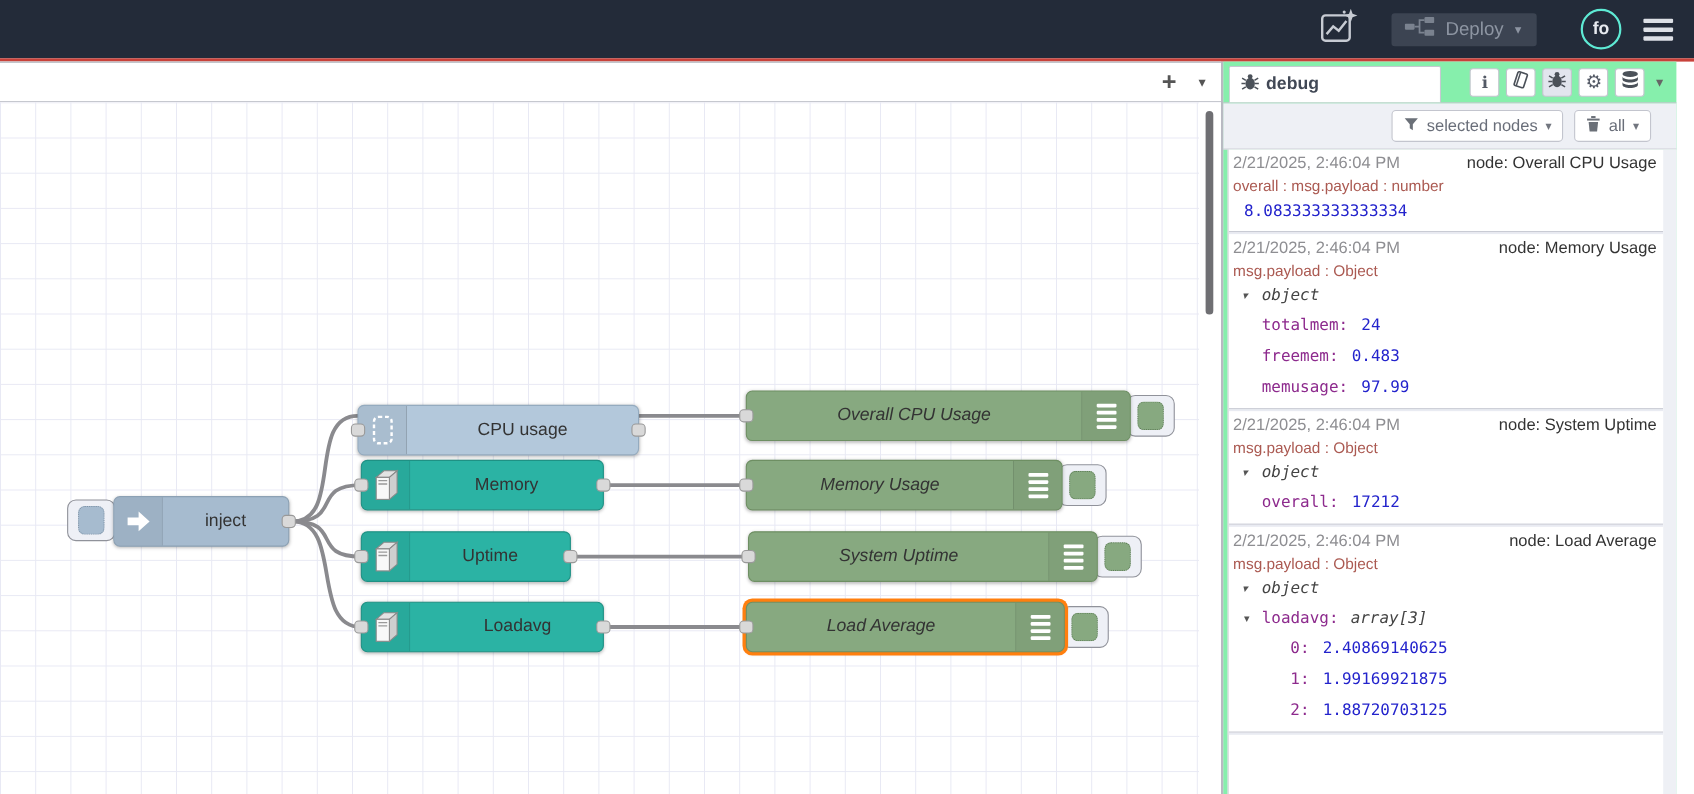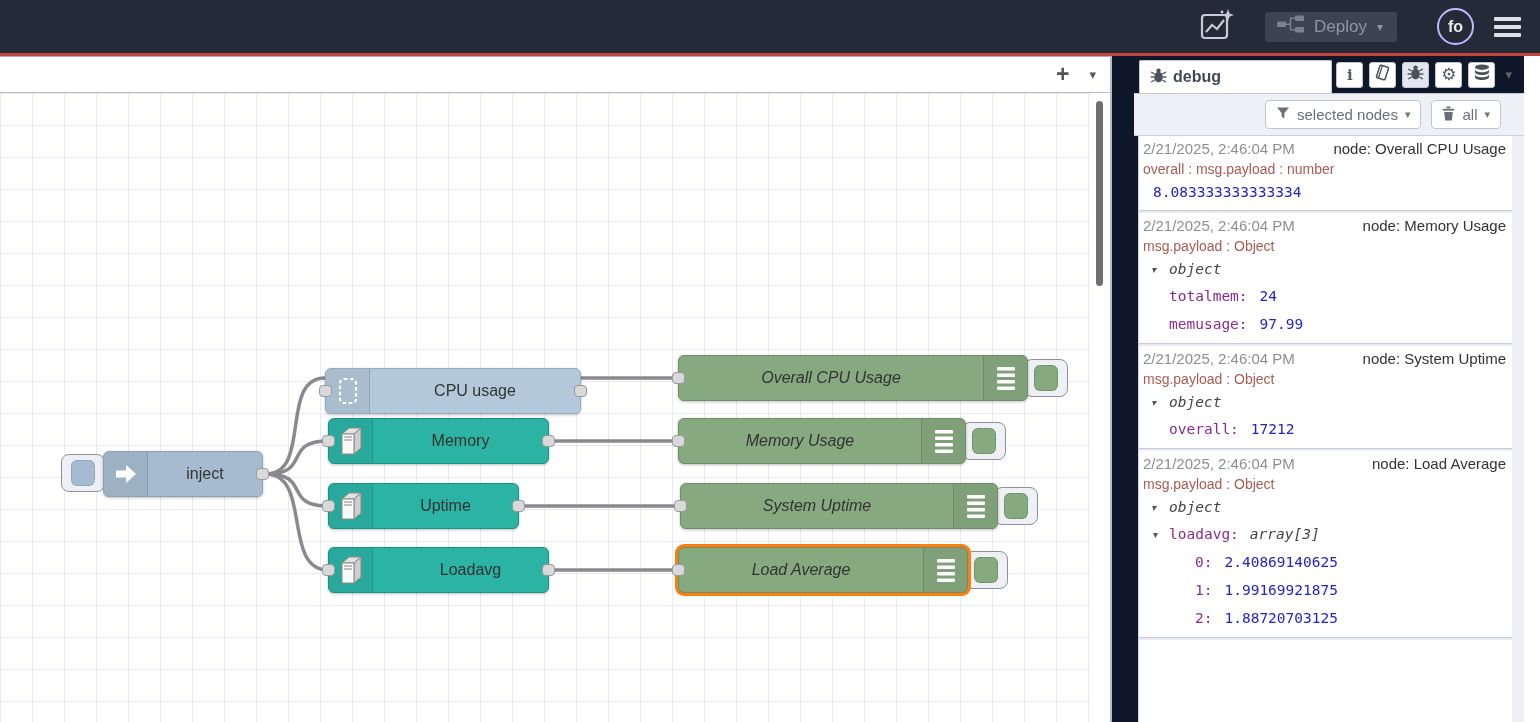--- a/index.html
+++ b/index.html
@@ -7,21 +7,21 @@
               font-family:"Liberation Sans", sans-serif; }
 
   
   .header { height:53px; background:#232b39; display:flex; align-items:center;
             justify-content:flex-end; padding-right:19px; }
   .hdr-iconbtn { display:flex; align-items:center; justify-content:center; cursor:pointer; }
   .deploy-btn { margin-left:30px; height:30px; background:#3c4452; border-radius:3px;
                 display:flex; align-items:center; gap:10px; padding:0 14px 0 12px;
                 color:#8d95a2; font-size:17px; }
   .deploy-caret { font-size:12px; color:#8d95a2; }
-  .avatar { margin-left:40px; width:37px; height:37px; border:2px solid #c4b5fd;
+  .avatar { margin-left:40px; width:37px; height:37px; border:2px solid #5eead4;
             border-radius:50%; color:#e8ebf0; font-size:16px; font-weight:bold;
             display:flex; align-items:center; justify-content:center; }
   .menu-btn { margin-left:20px; display:flex; flex-direction:column; gap:4px; }
   .menu-btn span { width:27px; height:4px; background:#dde0e6; border-radius:1px; }
   .redline { height:3px; background:#c8413a; }
 
   
   .main { display:flex; height:666px; }
 
   
@@ -68,21 +68,21 @@
   .port.out { right:-7px; }
 
   .side-btn { position:absolute; width:44px; height:38px; background:#eef0f6;
               border:1px solid #90929a; border-radius:8px; z-index:1;
               display:flex; align-items:center; justify-content:center; cursor:pointer; }
   .side-btn .sq { width:24px; height:26px; border-radius:6px; }
   .sq-green { background:#87a980; border:1px dotted #5e7d57; }
   .sq-blue  { background:#a6bbcf; border:1px dotted #7d92a6; }
 
   
-  .sidebar { width:412px; background:#0f172a; display:flex; flex-direction:column;padding-left:22px; }
+  .sidebar { width:412px; background:#86efac; display:flex; flex-direction:column; }
   .sb-tabs { height:38px; display:flex; align-items:stretch;
              border-bottom:1px solid #c6c8d1; padding-left:5px; }
   .sb-tab { margin-top:4px; width:193px; background:#fff; border:1px solid #c6c8d1;
             border-bottom:none; border-radius:2px 2px 0 0; display:flex; align-items:center;
             gap:6px; padding-left:10px; font-weight:bold; font-size:16px; color:#414855;
             cursor:pointer; }
   .sb-tabbtns { margin-left:auto; display:flex; align-items:center; gap:6px; padding-right:8px; }
   .sb-tabbtn { width:27px; height:26px; background:#fff; border:1px solid #c3c5ce;
                border-radius:3px; display:flex; align-items:center; justify-content:center;
                color:#545a66; cursor:pointer; }
@@ -424,20 +424,24 @@
         <div class="msg-meta">msg.payload : Object</div>
         <div class="mline root">
             <span class="caret">▾</span>
             <span>object</span>
           </div>
         <div class="mline">
             <span class="k">totalmem:</span>
             <span class="v">24</span>
           </div>
         <div class="mline">
+            <span class="k">freemem:</span>
+            <span class="v">0.483</span>
+          </div>
+        <div class="mline">
             <span class="k">memusage:</span>
             <span class="v">97.99</span>
           </div>
       </div>
 
       <div class="msg">
         <div class="msg-header">
           <span class="msg-ts">2/21/2025, 2:46:04 PM</span>
           <span class="msg-src">node: System Uptime</span>
         </div>

